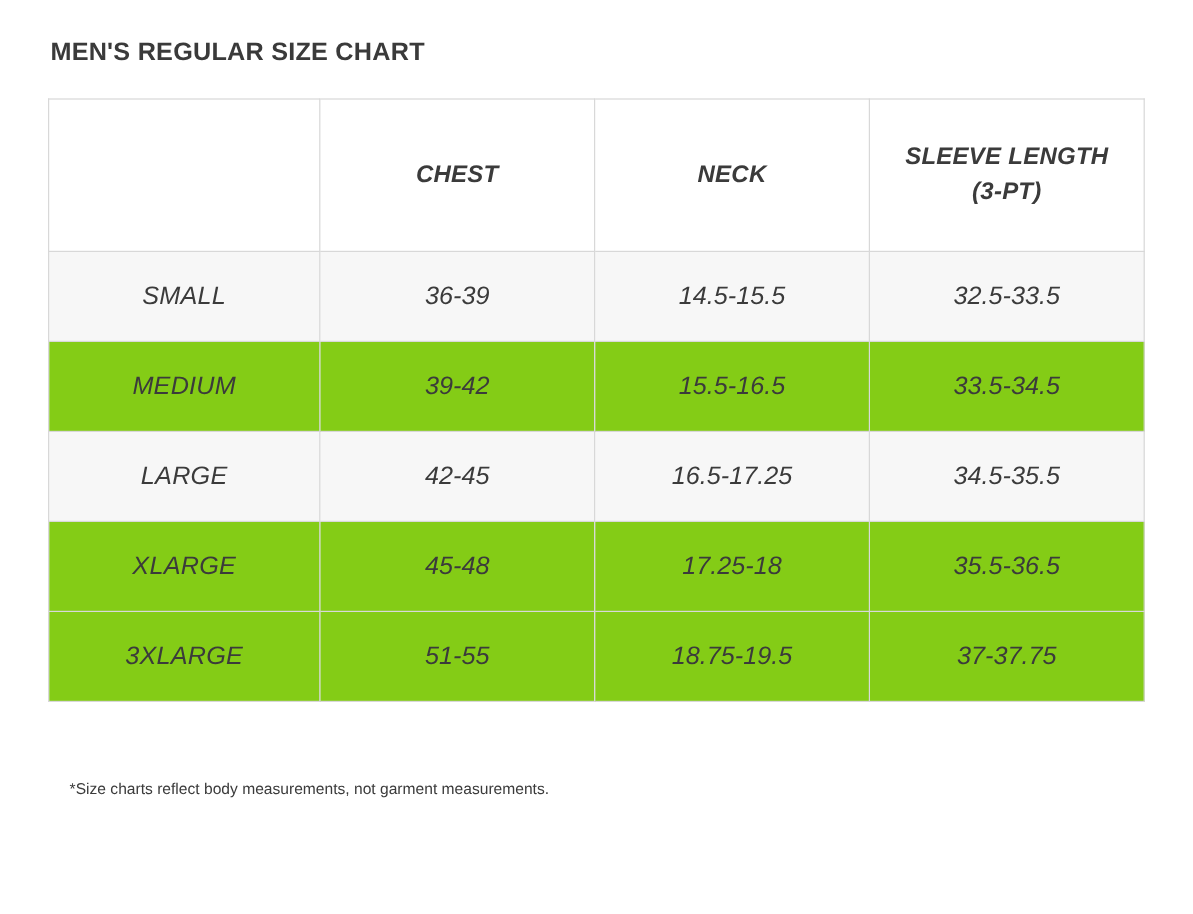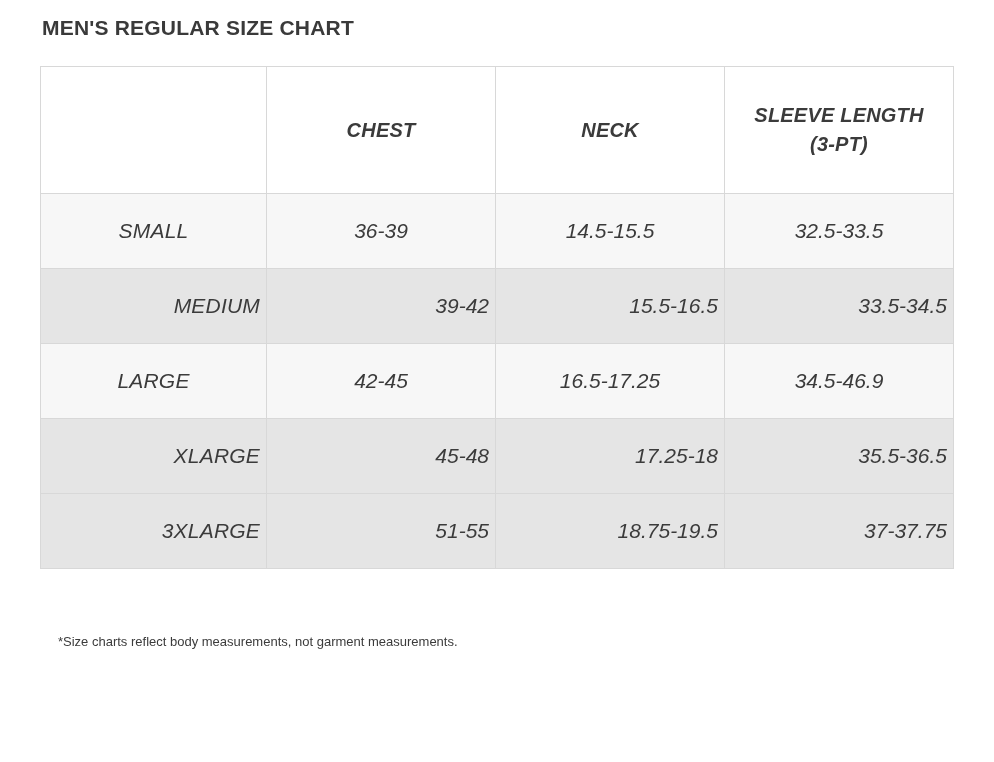--- a/index.html
+++ b/index.html
@@ -12,21 +12,21 @@
     background: #ffffff;
     font-family: "Liberation Sans", sans-serif;
     color: #3b3b3b;
     overflow: hidden;
   }
   .page {
     position: relative;
     width: 994px;
     height: 762px;
     box-sizing: border-box;
-    padding: 10px 40px 0 40px;
+    padding: 26px 40px 0 40px;
   }
   .chart-title {
     font-size: 21px;
     font-weight: bold;
     letter-spacing: 0.2px;
     color: #3a3a3a;
     margin: 6px 0 26px 2px;
   }
   table.size-table {
     border-collapse: collapse;
@@ -57,22 +57,21 @@
   .row-label {
     font-weight: bold;
     font-size: 20px;
     letter-spacing: 0.2px;
     margin-left: 28px;
   }
   tbody tr.alt td {
     background: #f7f7f7;
   }
   tbody tr.plain td {
-    background: #e5e5e5;
-    text-align: right;
+    background: #84cc16;
   }
   thead th {
     background: #ffffff;
   }
   .footnote {
     margin-top: 64px;
     margin-left: 18px;
     font-size: 13px;
     color: #3b3b3b;
     line-height: 1.4;
@@ -117,21 +116,21 @@
       <tr class="plain">
         <td class="row-label">MEDIUM</td>
         <td>39-42</td>
         <td>15.5-16.5</td>
         <td>33.5-34.5</td>
       </tr>
       <tr class="alt">
         <td class="row-label">LARGE</td>
         <td>42-45</td>
         <td>16.5-17.25</td>
-        <td>34.5-46.9</td>
+        <td>34.5-35.5</td>
       </tr>
       <tr class="plain">
         <td class="row-label">XLARGE</td>
         <td>45-48</td>
         <td>17.25-18</td>
         <td>35.5-36.5</td>
       </tr>
       <tr class="plain">
         <td class="row-label">3XLARGE</td>
         <td>51-55</td>

